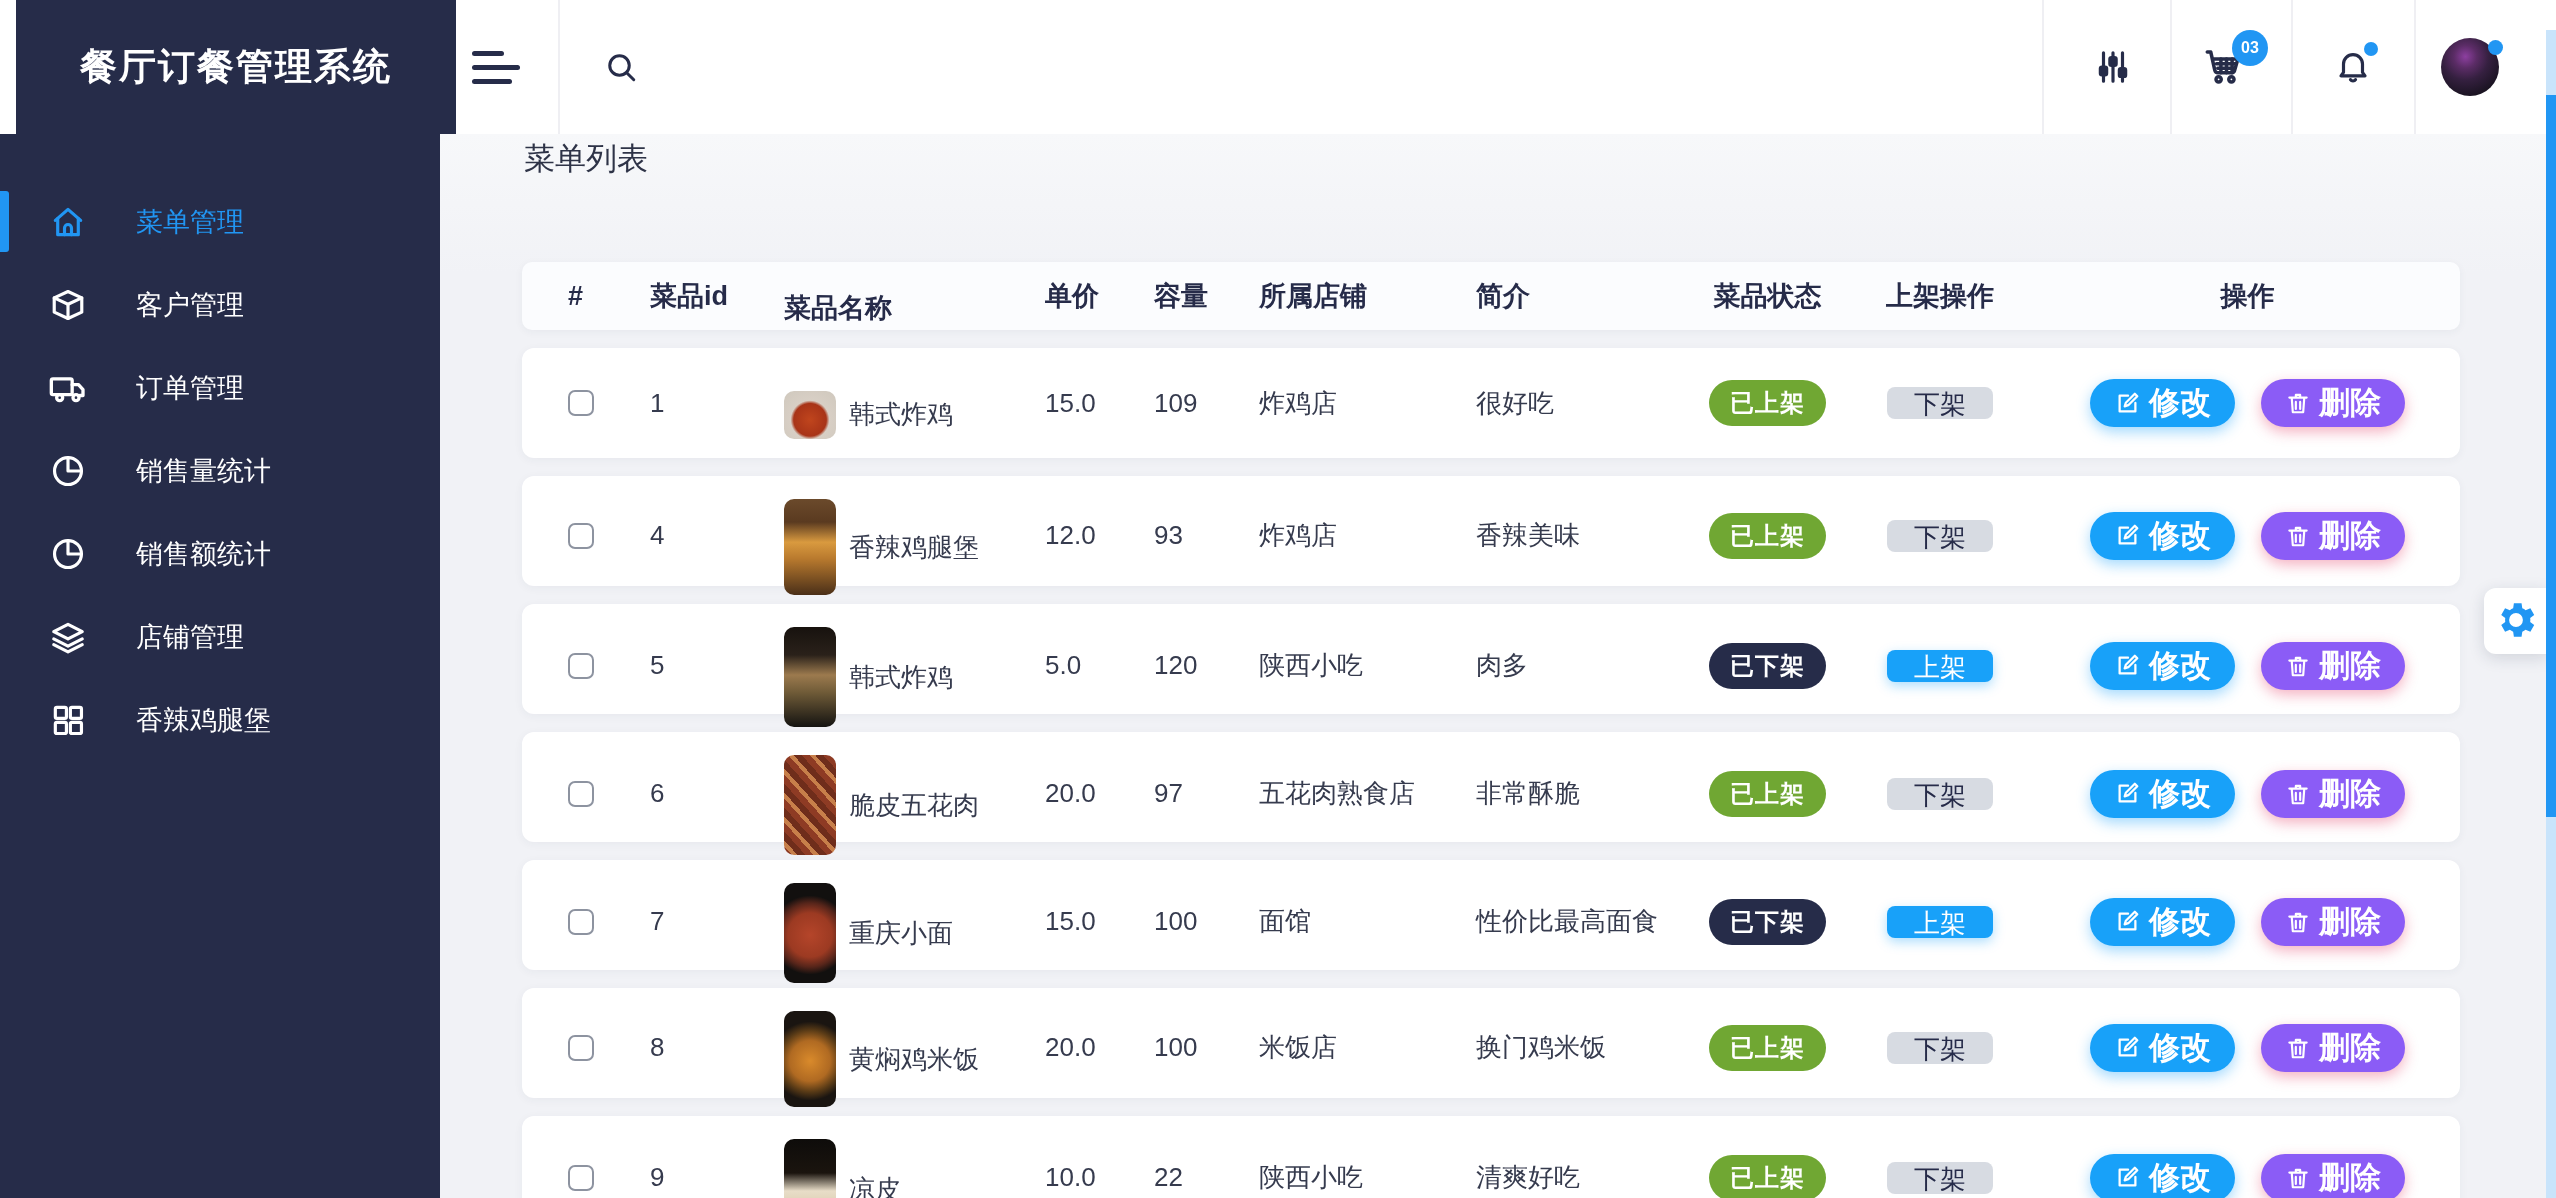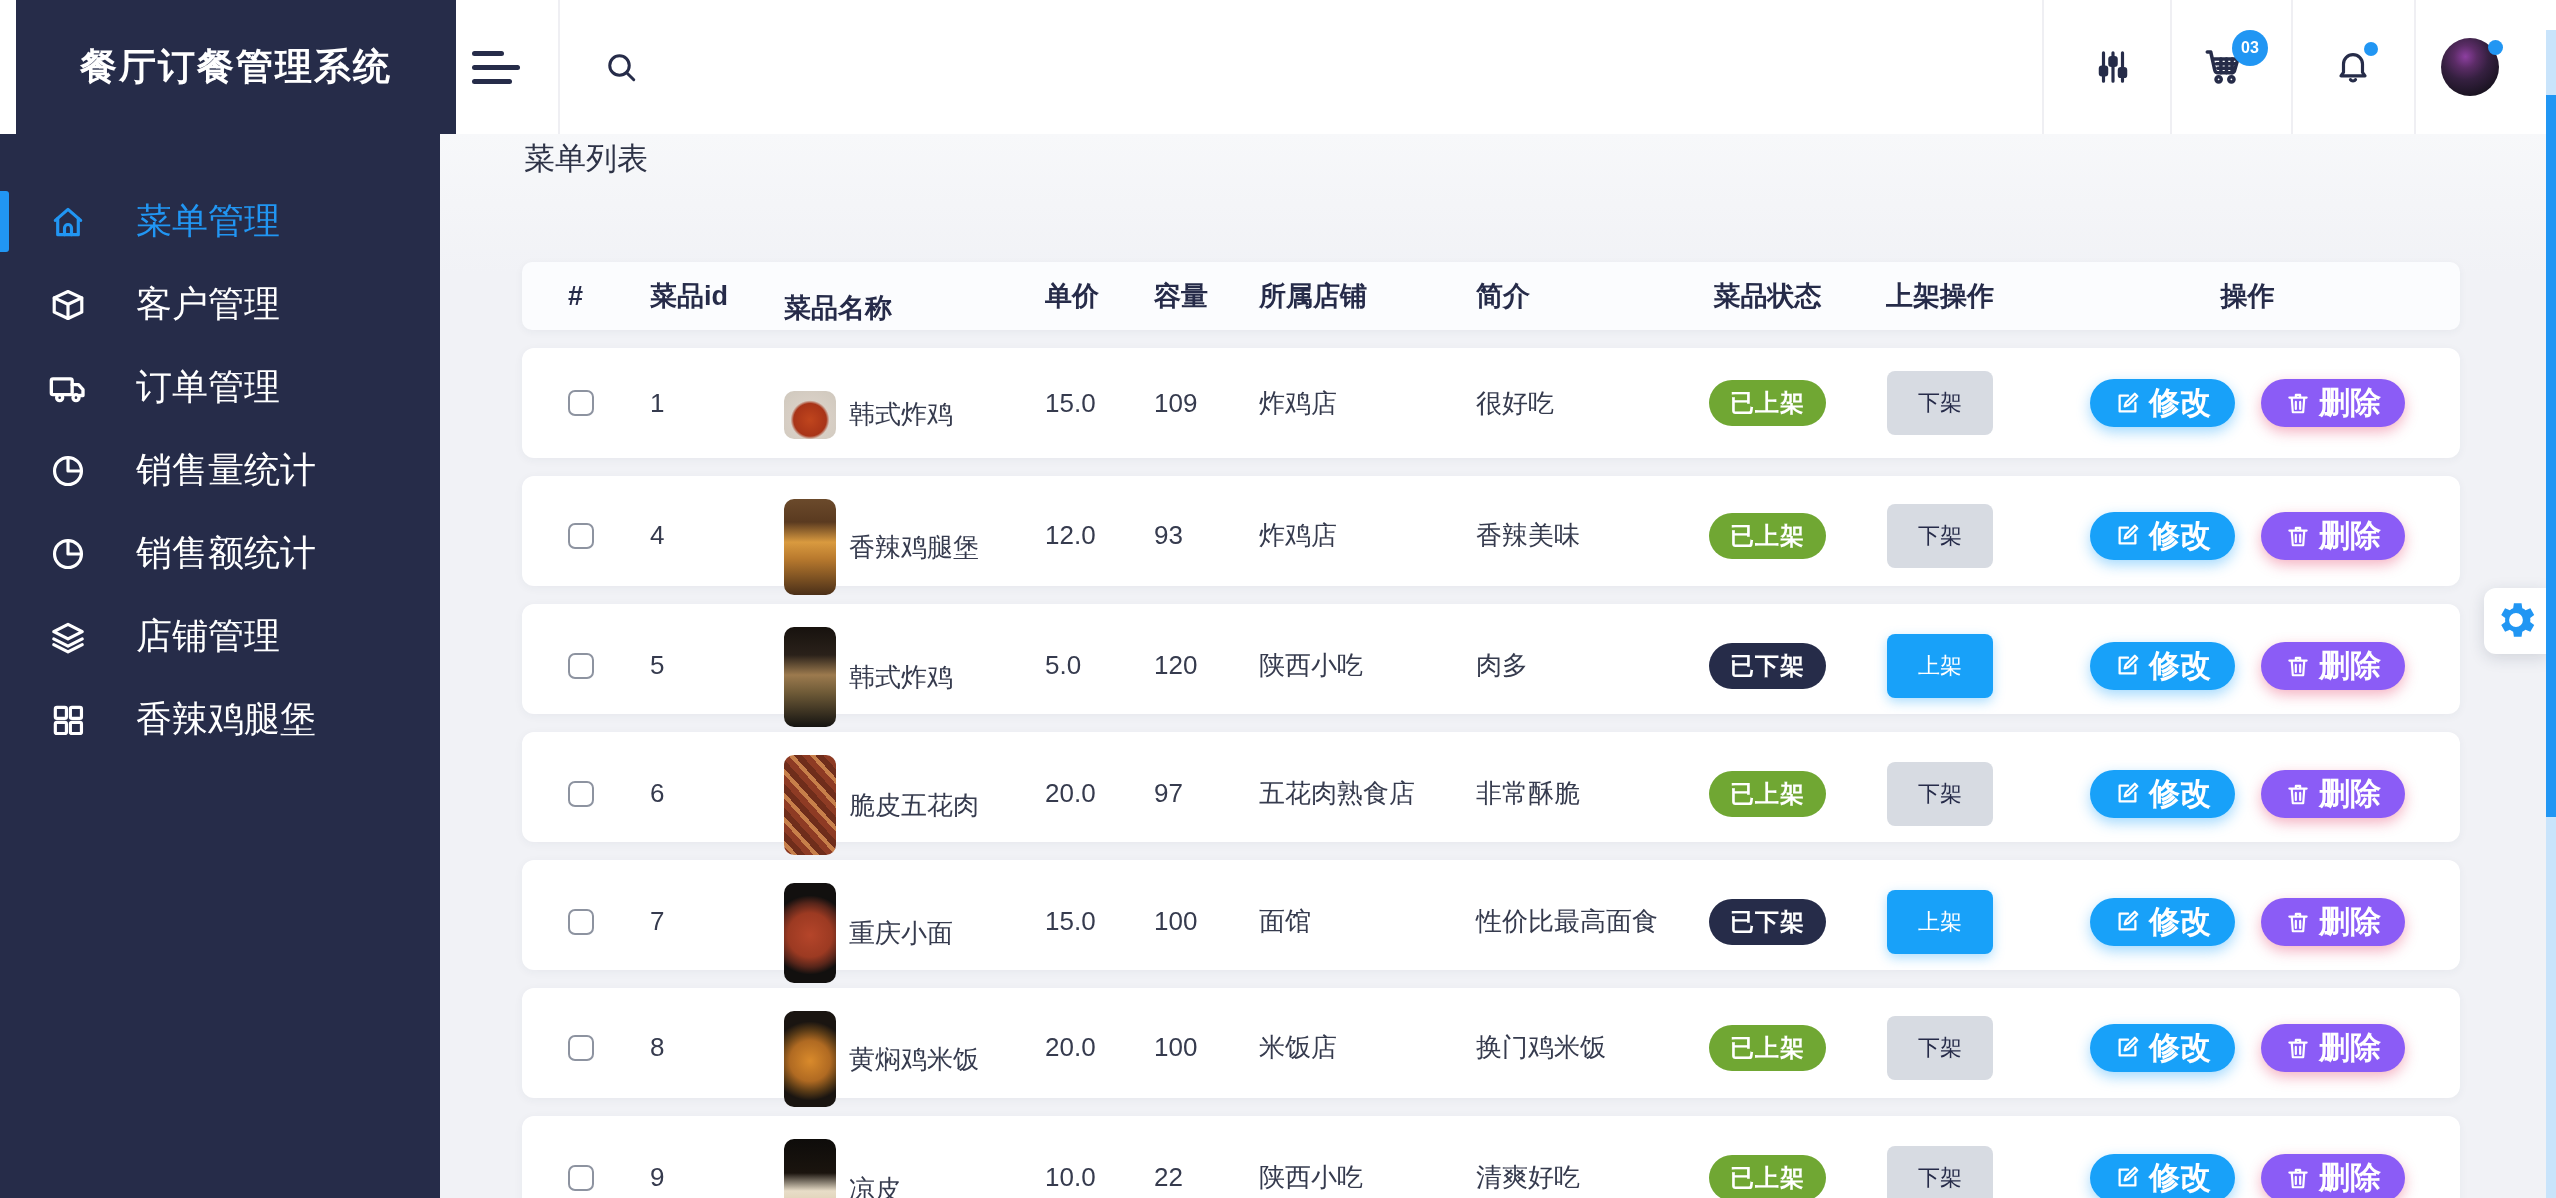--- a/index.html
+++ b/index.html
@@ -25,21 +25,21 @@
                  background:radial-gradient(circle at 42% 32%, #8d3fa0 0%, #5b2c66 22%, #352040 45%, #17121e 80%); }
   .nbadge { position:absolute; top:-8px; right:-16px; width:36px; height:36px; border-radius:50%; background:#2196f3;
             color:#fff; font-size:16px; font-weight:bold; display:flex; align-items:center; justify-content:center; }
   .dot { position:absolute; width:14px; height:14px; border-radius:50%; background:#2196f3; }
   .bell-dot { top:0px; right:0px; }
   .avatar-dot { top:2px; right:-4px; width:15px; height:15px; }
 
   
   .sidebar { position:absolute; left:0; top:134px; width:440px; height:1064px; background:#262c49; padding-top:46px; z-index:4; }
   .side-item { position:relative; height:83px; display:flex; align-items:center; padding-left:48px; gap:48px;
-               color:#ffffff; font-size:36px; cursor:pointer; }
+               color:#ffffff; font-size:27px; cursor:pointer; }
   .side-item .sicon { width:40px; height:40px; display:flex; align-items:center; justify-content:center; color:#fff; }
   .side-item.active { color:#2196f3; }
   .side-item.active .sicon { color:#2196f3; }
   .active-bar { position:absolute; left:0; top:11px; width:9px; height:61px; background:#2196f3; border-radius:0 3px 3px 0; }
 
   
   .main { position:absolute; left:440px; top:134px; width:2106px; height:1064px;
           background:linear-gradient(180deg,#f7f8fa 0%,#f1f2f6 140px,#f1f2f6 100%); overflow:hidden; }
   .page-title { position:absolute; left:84px; top:4px; font-size:31px; font-weight:500; color:#2e3347; }
 
@@ -56,21 +56,21 @@
   .checkbox { width:26px; height:26px; border:2px solid #8d93a0; border-radius:7px; background:#fff; cursor:pointer; }
   .namecell { gap:13px; }
   .thumb { flex:0 0 52px; width:52px; border-radius:10px; }
   .nm { white-space:nowrap; }
 
   .badge { height:46px; display:inline-flex; align-items:center; justify-content:center; padding:0 21px;
            border-radius:23px; color:#fff; font-size:24px; font-weight:bold; letter-spacing:1px; }
   .b-on  { background:#70a733; }
   .b-off { background:#262c49; }
 
-  .shelf { min-width:106px; height:64px; border:none; border-radius:8px; font-size:22px; cursor:pointer;
+  .shelf { min-width:106px; height:32px; border:none; border-radius:8px; font-size:26px; cursor:pointer;
            font-family:inherit; }
   .s-gray { background:#d7dbe2; color:#262b49; }
   .s-blue { background:#18a1f9; color:#fff; box-shadow:0 4px 12px rgba(24,161,249,.35); }
 
   .actions { gap:26px; }
   .act { height:48px; border:none; border-radius:24px; padding:0 24px; color:#fff; font-size:31px; font-weight:bold;
          display:inline-flex; align-items:center; gap:8px; cursor:pointer; font-family:inherit; }
   .a-edit { background:#18a1f9; box-shadow:0 5px 14px rgba(24,161,249,.40); }
   .a-del  { background:#8b5cf6; box-shadow:0 5px 14px rgba(226,38,83,.35); }
 

